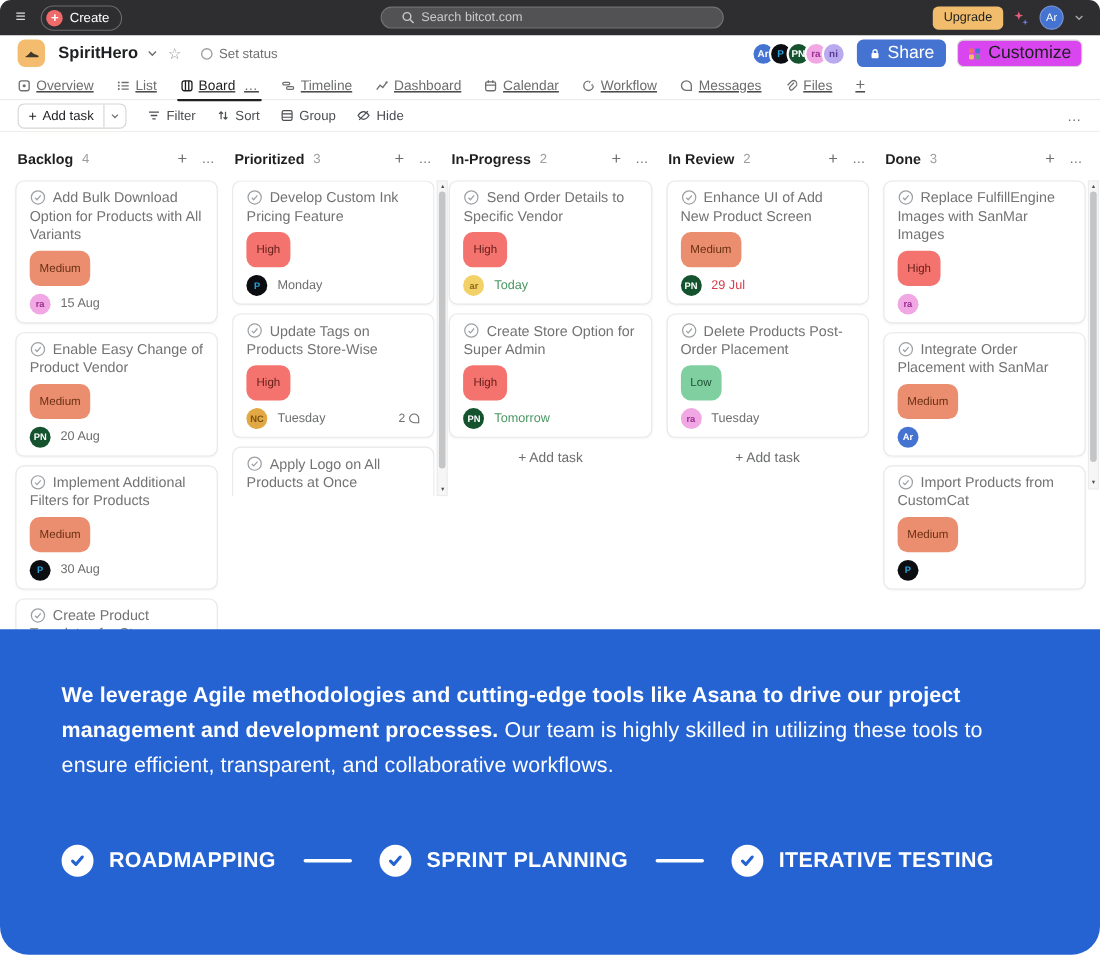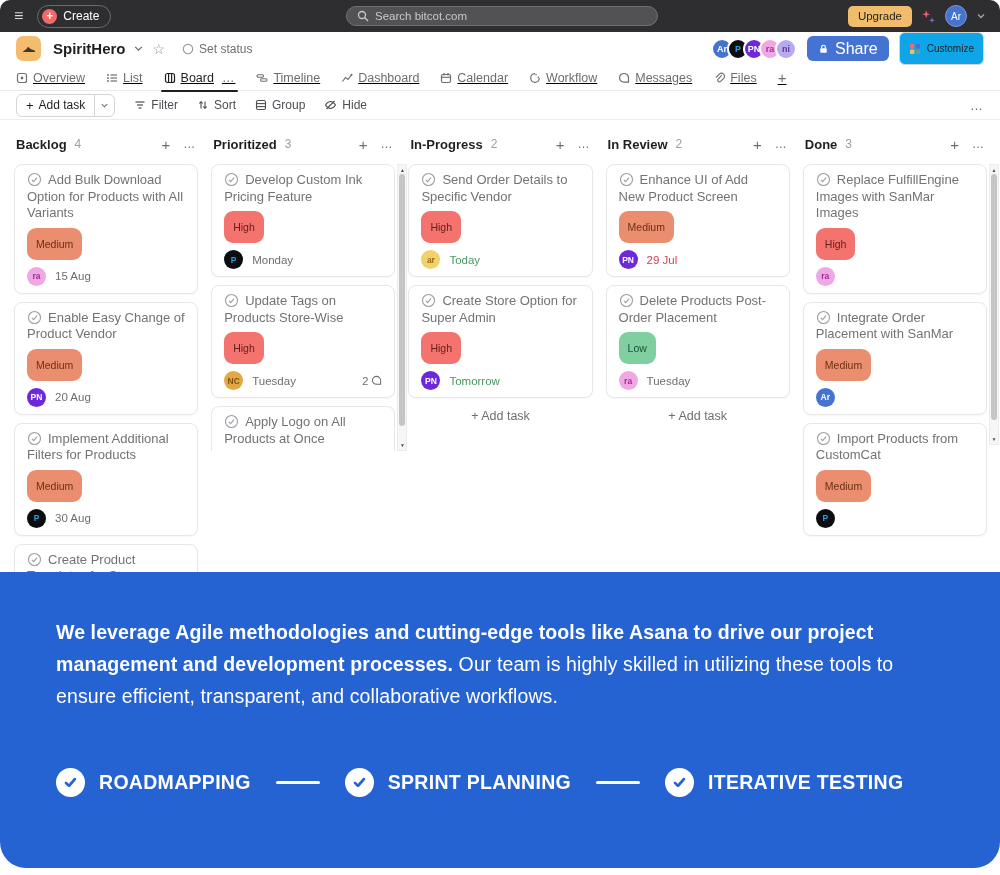--- a/index.html
+++ b/index.html
@@ -4,43 +4,43 @@
 <style>
   * { margin:0; padding:0; box-sizing:border-box; }
   body { background:#fff; font-family:"Liberation Sans", sans-serif; -webkit-font-smoothing:antialiased; }
   .app { width:1000px; height:875px; position:relative; background:#fff; overflow:hidden; }
 
   
   .topbar { height:32px; background:#2e2e30; border-radius:10px 10px 0 0; display:flex; align-items:center; padding:0 14px; position:relative; }
   .menu-glyph { color:#d8d8d9; font-size:16px; margin-right:14px; cursor:pointer; }
   .create-btn { display:flex; align-items:center; gap:6px; border:1px solid #6c6c6e; border-radius:13px; height:23px; padding:0 11px 0 4px; color:#fff; font-size:12px; cursor:pointer; }
   .create-plus { width:15px; height:15px; border-radius:50%; background:#f06a6a; color:#fff; font-size:12px; line-height:14px; text-align:center; font-weight:700; }
-  .search-pill { position:absolute; left:346px; top:6px; width:312px; height:20px; background:#525254; border:1px solid #717173; border-radius:11px; display:flex; align-items:center; padding:0 10px; gap:6px; color:#c9c9cb; font-size:11.5px; cursor:text; }
+  .search-pill { position:absolute; left:346px; top:6px; width:312px; height:20px; background:#525254; border:1px solid #717173; border-radius:11px; display:flex; align-items:center; padding:0 18px; gap:6px; color:#c9c9cb; font-size:11.5px; cursor:text; }
   .topbar-right { margin-left:auto; display:flex; align-items:center; gap:9px; }
   .upgrade-btn { background:#f1bd6c; color:#1e1f21; font-size:11.5px; height:21px; padding:0 10px; border-radius:5px; display:flex; align-items:center; cursor:pointer; }
   .avatar-top { width:22px; height:22px; border-radius:50%; background:#4573d2; color:#fff; font-size:10px; display:flex; align-items:center; justify-content:center; border:1px solid #7c97d8; cursor:pointer; }
   .tb-chevron { color:#a5a5a7; }
 
   
   .proj-row { height:33px; display:flex; align-items:center; padding:0 16px; gap:7px; }
   .proj-icon { width:25px; height:25px; border-radius:7px; background:#f3bc6f; display:flex; align-items:center; justify-content:center; }
   .proj-title { font-size:15px; font-weight:700; color:#1e1f21; margin-left:5px; }
   .proj-chevron { color:#6d6e6f; cursor:pointer; display:flex; }
   .proj-star { color:#8e9093; font-size:14px; cursor:pointer; margin-left:2px; }
   .set-status { display:flex; align-items:center; gap:5px; color:#6d6e6f; font-size:12px; margin-left:10px; cursor:pointer; }
   .proj-right { margin-left:auto; display:flex; align-items:center; gap:10px; }
   .stack { display:flex; cursor:pointer; }
   .stack .av { width:22px; height:22px; border-radius:50%; border:2px solid #fff; margin-left:-6px; font-size:9px; font-weight:700; display:flex; align-items:center; justify-content:center; }
   .stack .av:first-child { margin-left:0; }
   .share-btn { background:#4573d2; color:#fff; height:25px; border-radius:6px; padding:0 11px; display:flex; gap:6px; align-items:center; font-size:16px; cursor:pointer; }
-  .customize-btn { border:1px solid #d7d4d3; border-radius:6px; height:33px; padding:0 9px; display:flex; gap:6px; align-items:center; font-size:10px; color:#1e1f21; cursor:pointer; background:#0ea5e9; }
+  .customize-btn { border:1px solid #d7d4d3; border-radius:6px; height:25px; padding:0 9px; display:flex; gap:6px; align-items:center; font-size:16px; color:#1e1f21; cursor:pointer; background:#d946ef; }
 
   
   .av-Ar { background:#4573d2; color:#fff; }
-  .av-PN { background:#6d28d9; color:#fff; }
+  .av-PN { background:#14532d; color:#fff; }
   .av-ra { background:#f0a7e3; color:#9b3192; }
   .av-ni { background:#b9a9ef; color:#5b3a96; }
   .av-P  { background:#0c0d11; color:#2aa3dc; }
   .av-ar { background:#f2d168; color:#8f6c1c; }
   .av-NC { background:#e2a844; color:#7d5310; }
 
   
   .tabs { display:flex; align-items:center; gap:21px; padding:0 16px; height:26px; border-bottom:1px solid #eceae9;text-decoration:underline; }
   .tab { display:flex; gap:5px; align-items:center; color:#6d6e6f; font-size:12.5px; height:26px; position:relative; cursor:pointer; white-space:nowrap; }
   .tab svg { flex:0 0 auto; }

